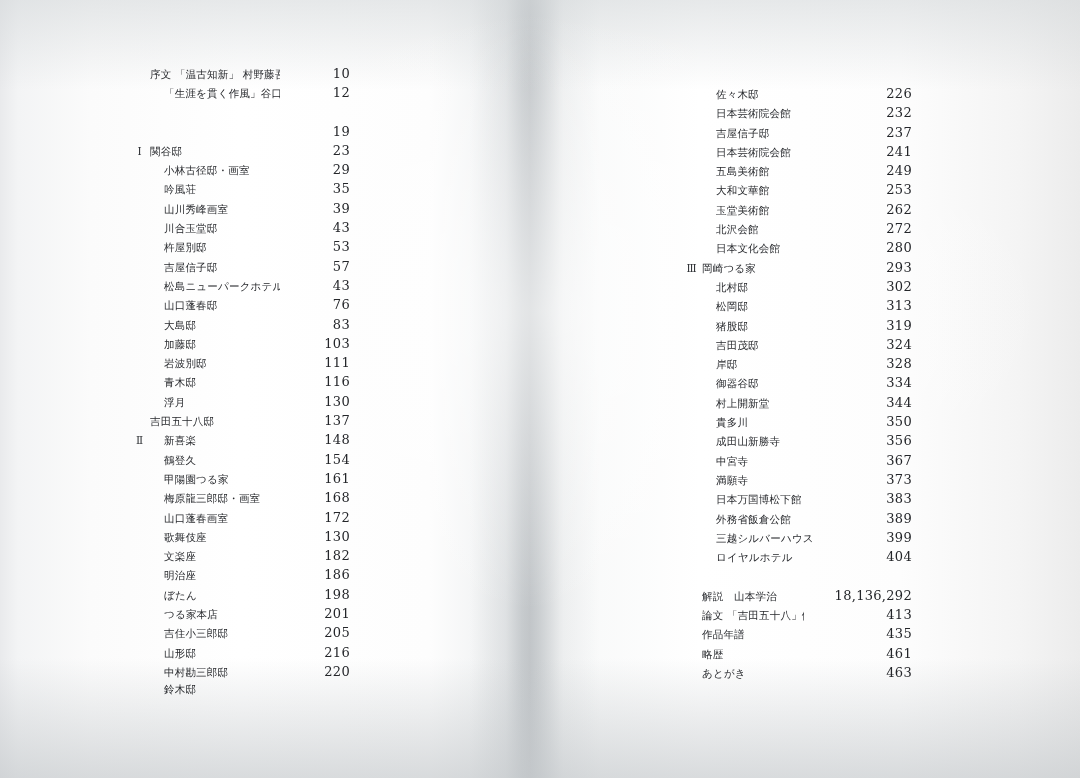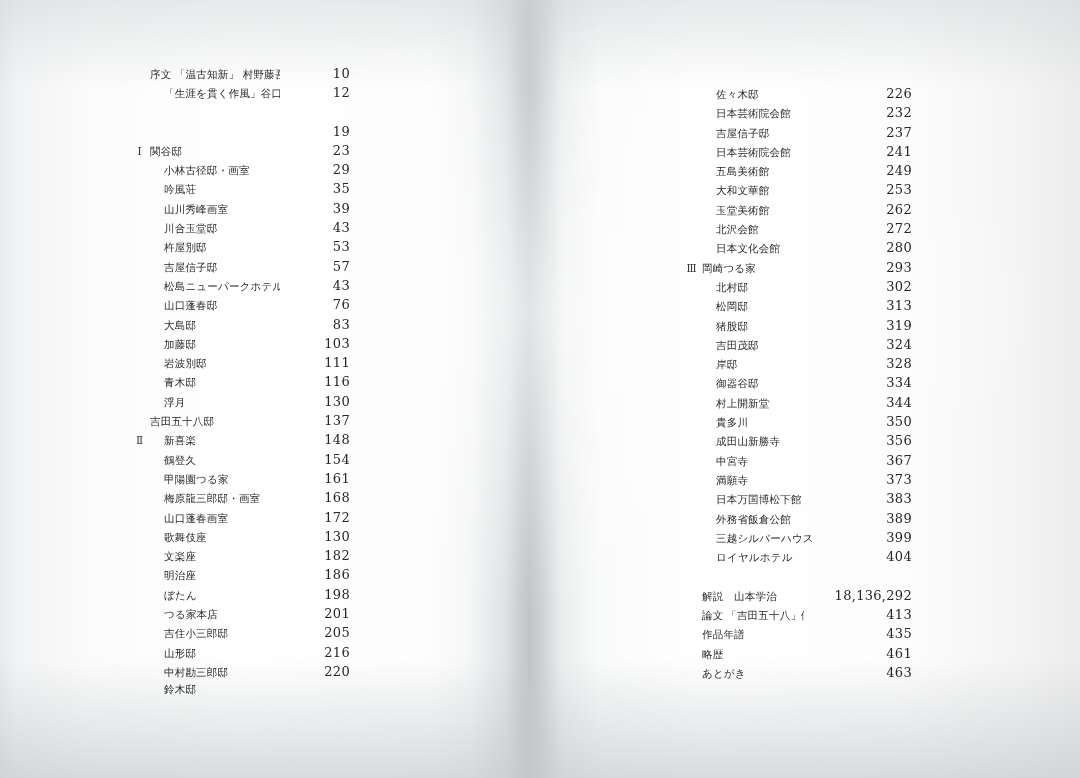--- a/index.html
+++ b/index.html
@@ -112,21 +112,21 @@
   }
   
   #right-inner {
     position: absolute;
     left: 120px;
     top: 86px;
     width: 232px;
   }
   .spacer-sm { height: 19px; }
   .blank-row { height: 19.3px; }
-  .back-title { font-size: 10.5px; color: #27292d; font-family: Liberation Serif, serif; }
+  .back-title { font-size: 10.5px; color: #27292d; }
 </style>
 </head>
 <body>
 
 <div id="page">
 
   <div id="gutter"></div>
 
   <div class="page-col" id="left-page">
     <div id="left-inner">

